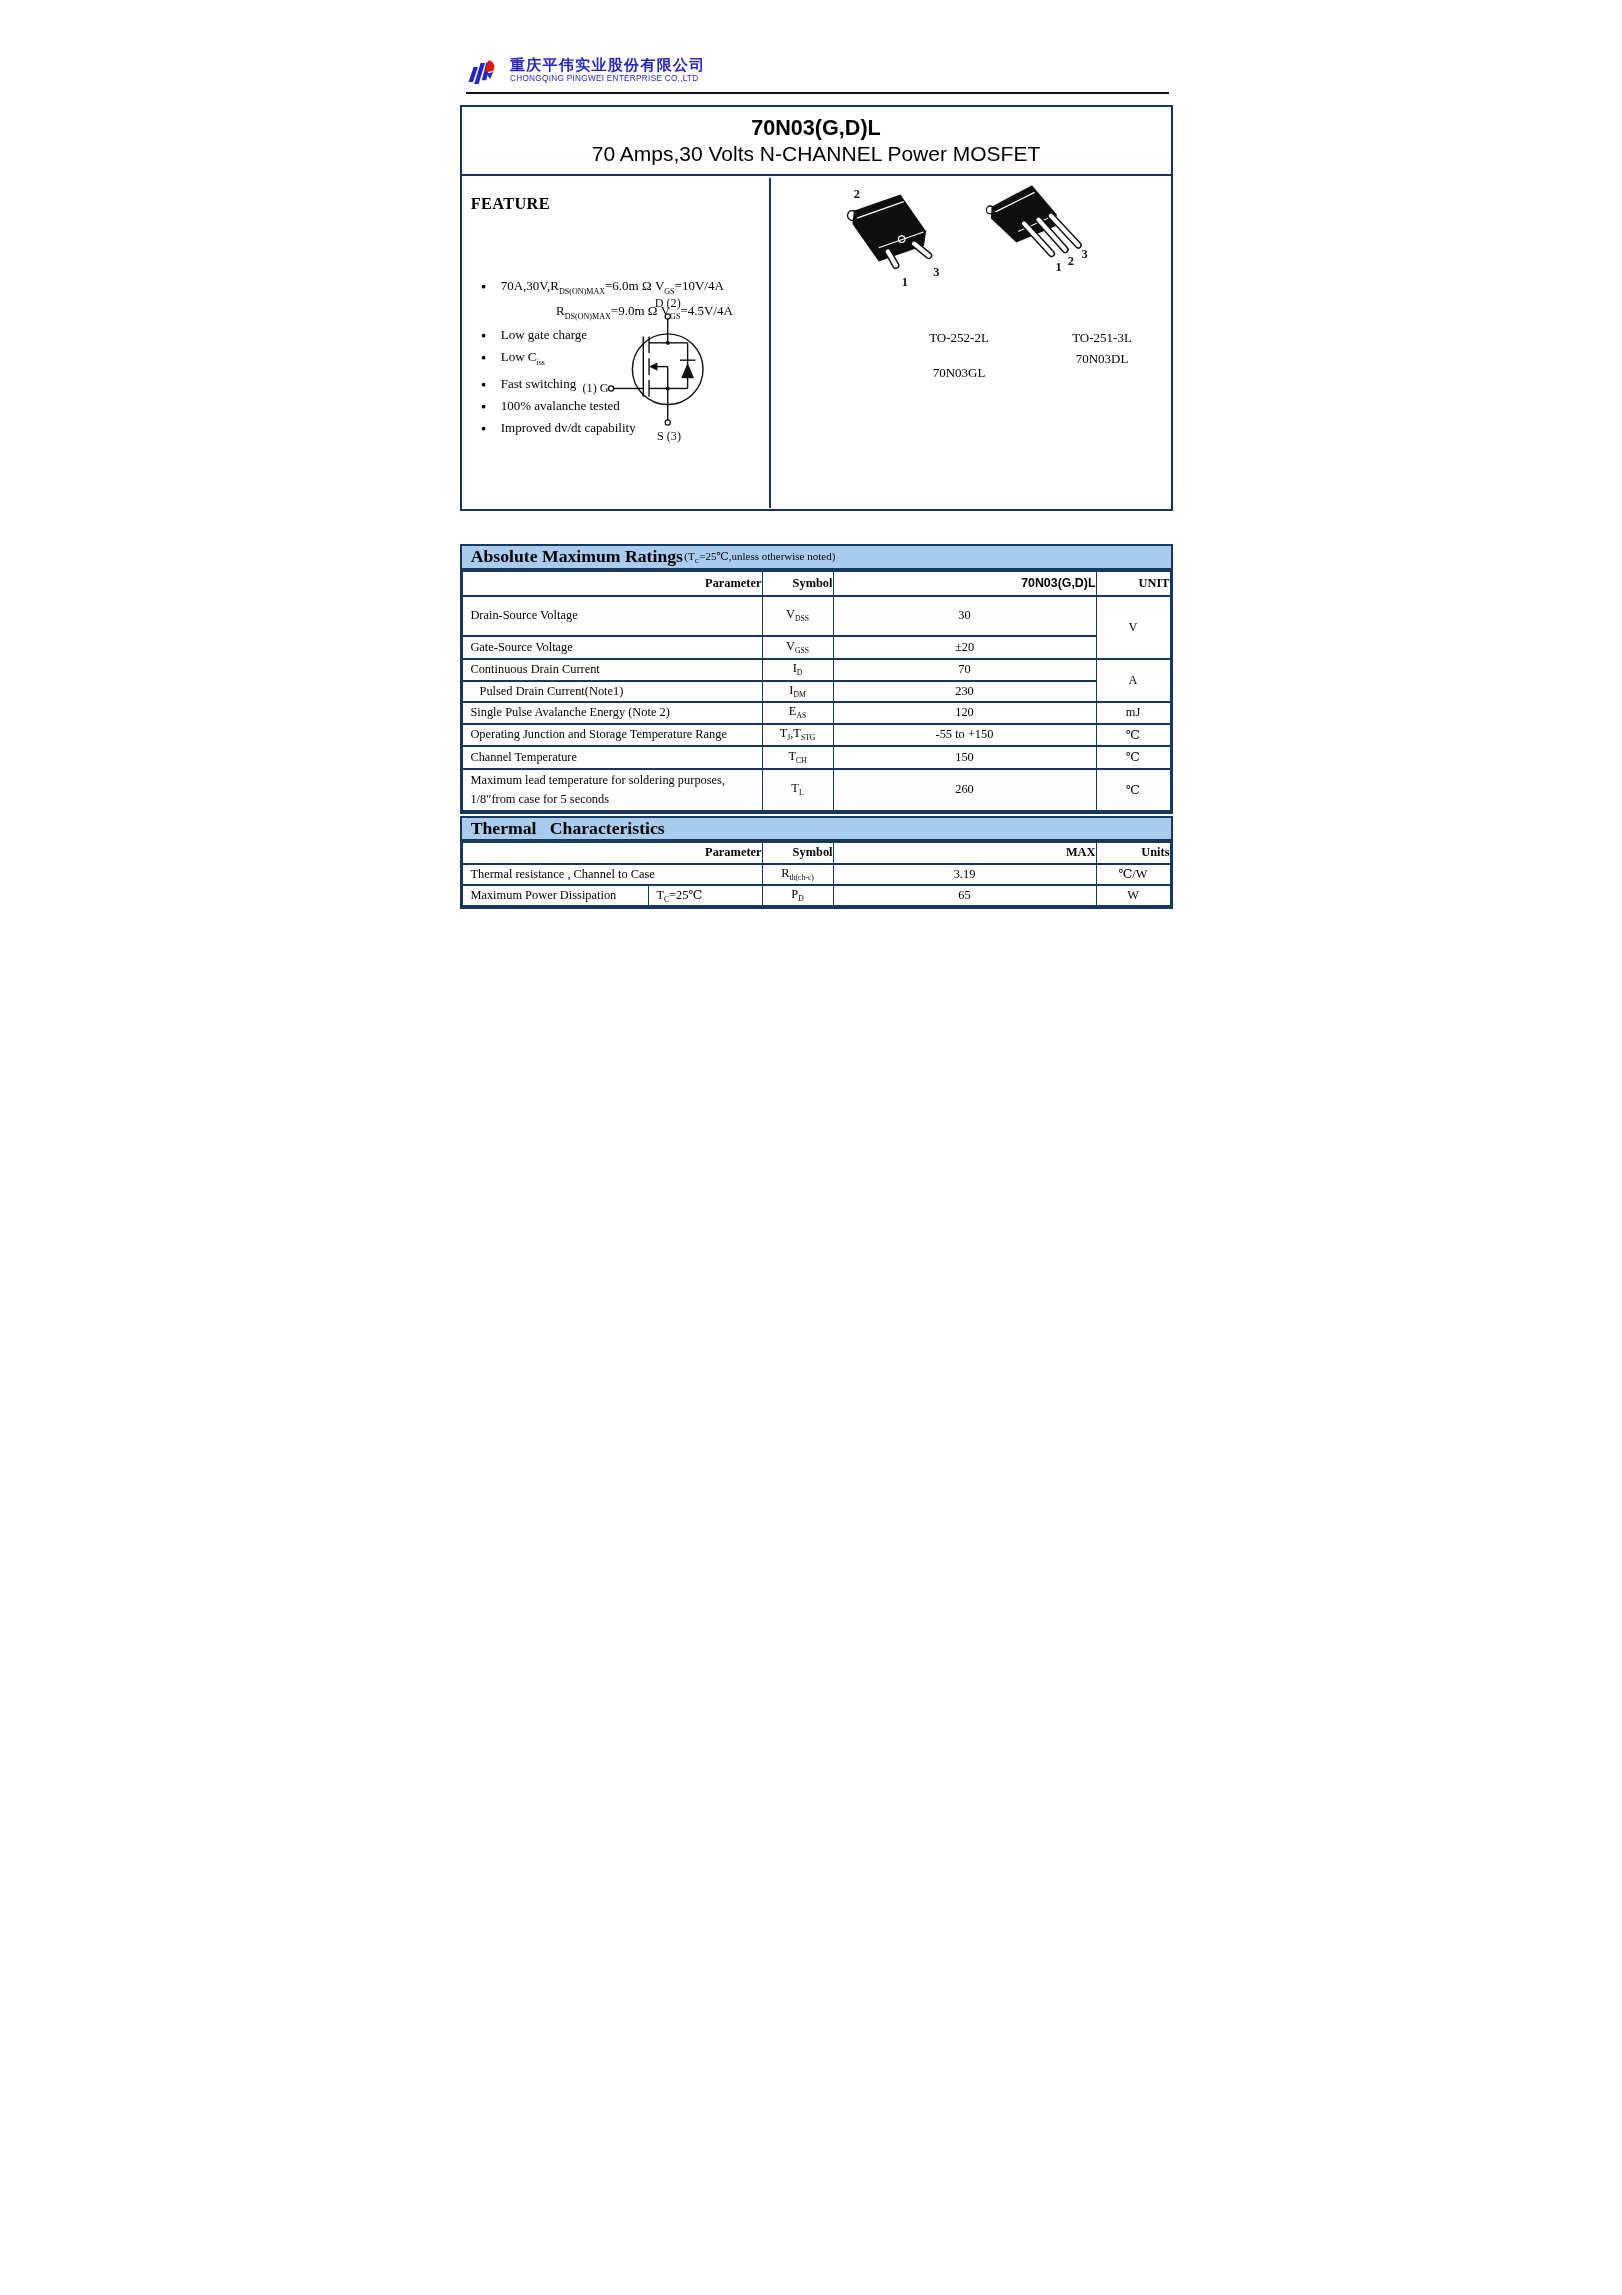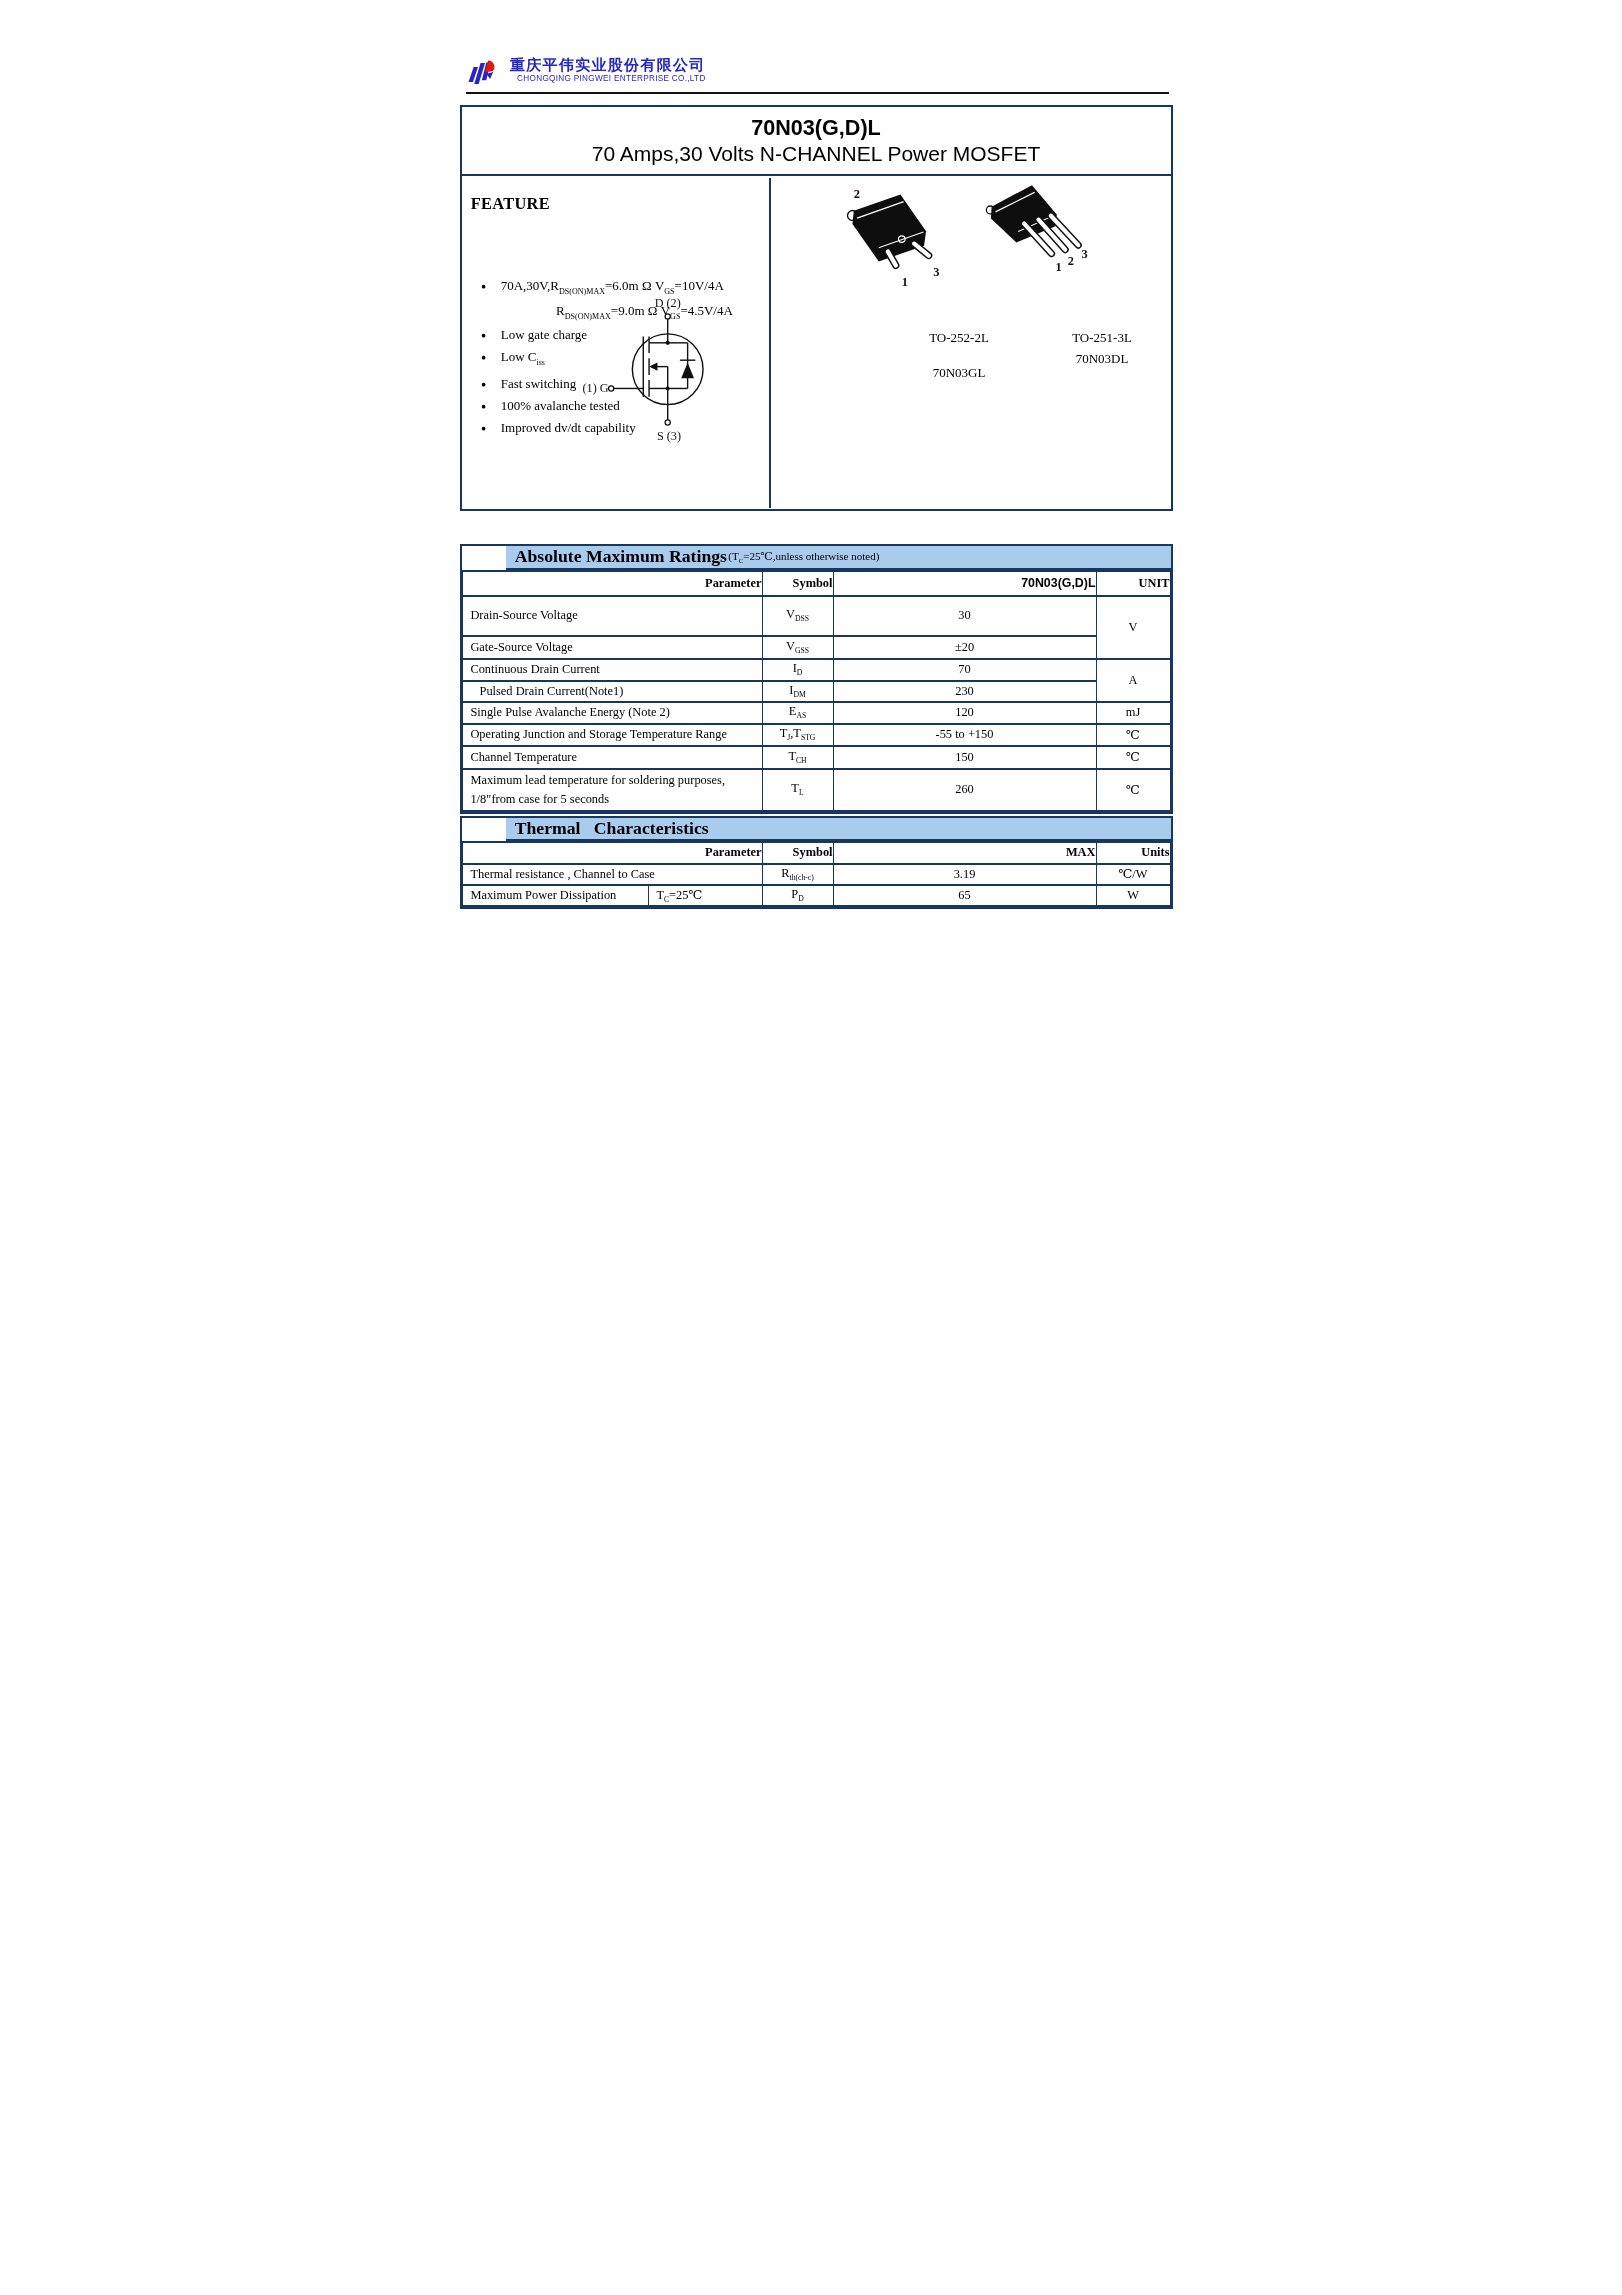--- a/index.html
+++ b/index.html
@@ -10,21 +10,21 @@
     --ink:#0e0e0e;
   }
   *{margin:0;padding:0;box-sizing:border-box;}
   html,body{background:#ffffff;}
   body{font-family:"Liberation Serif","DejaVu Serif","DejaVu Sans",serif;color:#000;}
   .page{position:relative;width:811px;height:1148px;margin:0 auto;background:#fff;overflow:hidden;}
 
   
   .brand{position:absolute;left:60px;top:56px;display:flex;align-items:flex-start;}
   .brand-mark{width:38px;height:37px;flex:0 0 auto;}
-  .brand-text{margin-left:6.5px;text-align:right;}
+  .brand-text{margin-left:6.5px;}
   .brand-cn{font-family:"Liberation Sans","DejaVu Sans",sans-serif;font-size:15px;line-height:17.7px;color:var(--logo-blue);font-weight:bold;letter-spacing:1.3px;}
   .brand-en{font-family:"Liberation Sans","DejaVu Sans",sans-serif;font-size:8.2px;line-height:10.5px;color:var(--logo-blue);letter-spacing:0.3px;}
   .brand-rule{position:absolute;left:60px;top:92px;width:703px;height:2px;background:#111;}
 
   
   .main-box{position:absolute;left:54px;top:105px;width:713px;height:406px;border:2px solid var(--navy);}
   .title-block{height:69px;border-bottom:2px solid var(--navy);text-align:center;padding-top:9.2px;}
   .part-number{font-family:"Liberation Sans","DejaVu Sans",sans-serif;font-weight:bold;font-size:21.6px;line-height:23.6px;}
   .subtitle{font-family:"Liberation Sans","DejaVu Sans",sans-serif;font-size:21px;line-height:19.6px;margin-top:4.6px;}
   .panel-left{position:absolute;left:0;top:71px;width:309px;height:330px;border-right:2px solid var(--navy);}
@@ -59,21 +59,21 @@
   .pkg-label{position:absolute;width:131px;text-align:center;font-size:13px;line-height:15.7px;}
   .lbl-outline-1{left:121px;top:152px;}
   .lbl-part-1{left:121px;top:187px;}
   .lbl-outline-2{left:264px;top:152px;}
   .lbl-part-2{left:264px;top:173px;}
 
   
   .ratings-box{position:absolute;left:54px;width:713px;border:2.6px solid var(--navy);}
   .abs-box{top:544px;}
   .thermal-box{top:816px;}
-  .bar{background:var(--bar-blue);border-bottom:2px solid var(--navy);display:flex;align-items:center;padding-left:9.2px;margin-left:44px;}
+  .bar{background:var(--bar-blue);border-bottom:2px solid var(--navy);display:flex;align-items:center;padding-left:9.2px;}
   .abs-box .bar{height:23.6px;}
   .thermal-box .bar{height:23px;}
   .bar-title{font-size:17.7px;font-weight:bold;white-space:pre;}
   .bar-note{font-size:11px;margin-left:1.3px;white-space:pre;}
   table.ratings{width:100%;border-collapse:collapse;table-layout:fixed;}
   table.ratings td{border:1.3px solid var(--navy);border-top-width:2px;border-bottom-width:2px;font-size:12.4px;overflow:hidden;}
   td.c{text-align:center;}
   td.p{padding-left:7.9px;text-align:left;}
   td.p-indent{padding-left:17px;}
   tr.thead td{font-weight:bold;text-align:right;}

